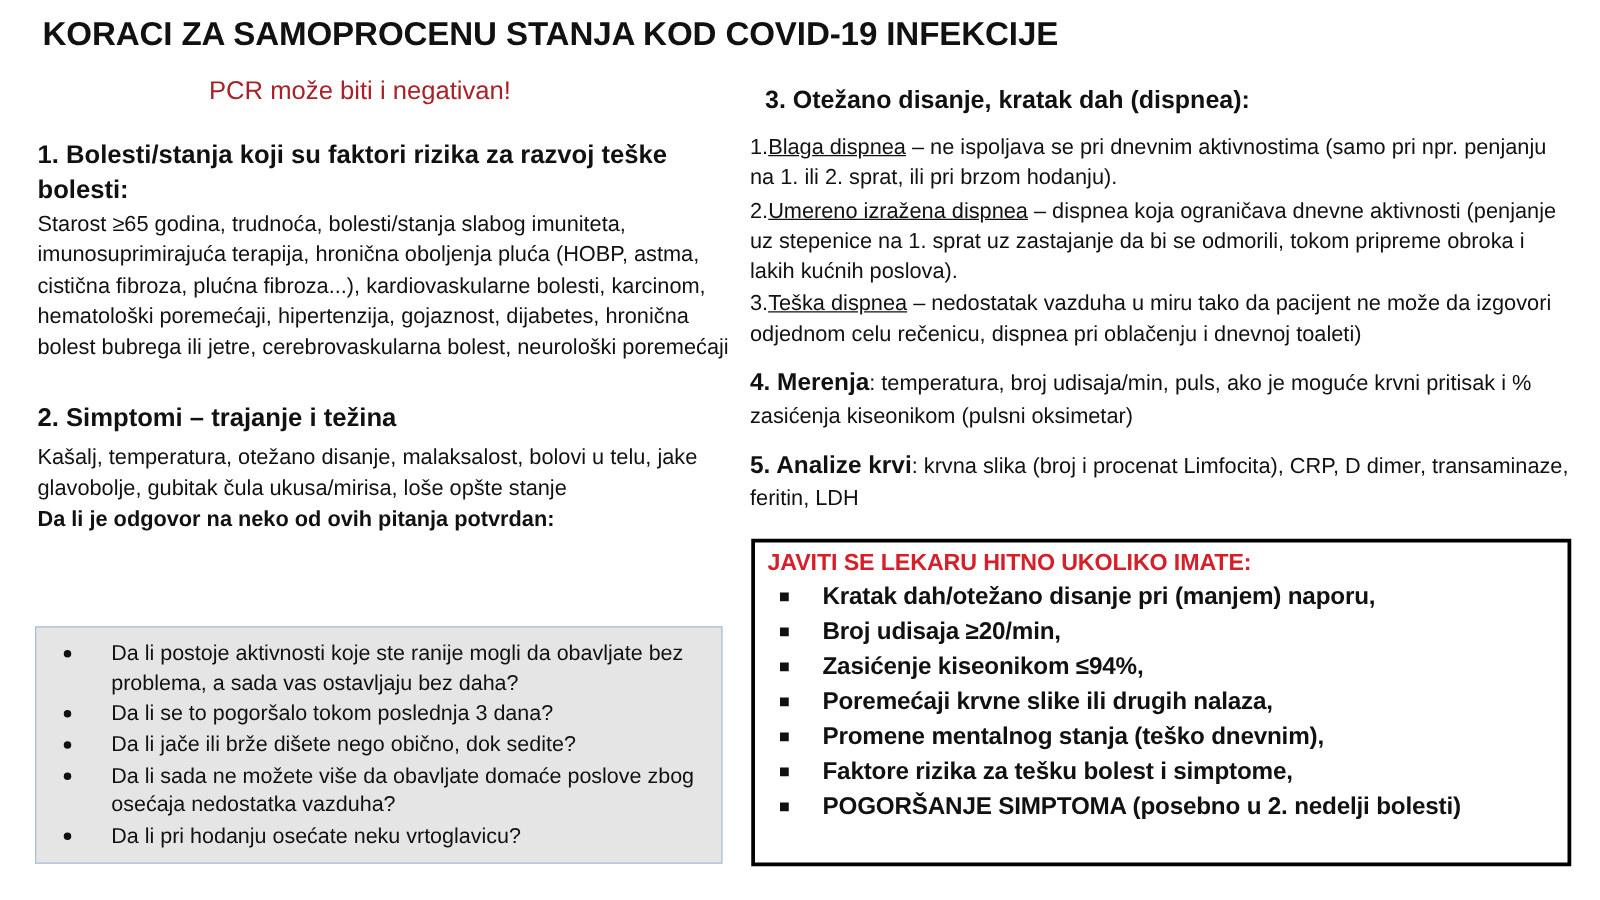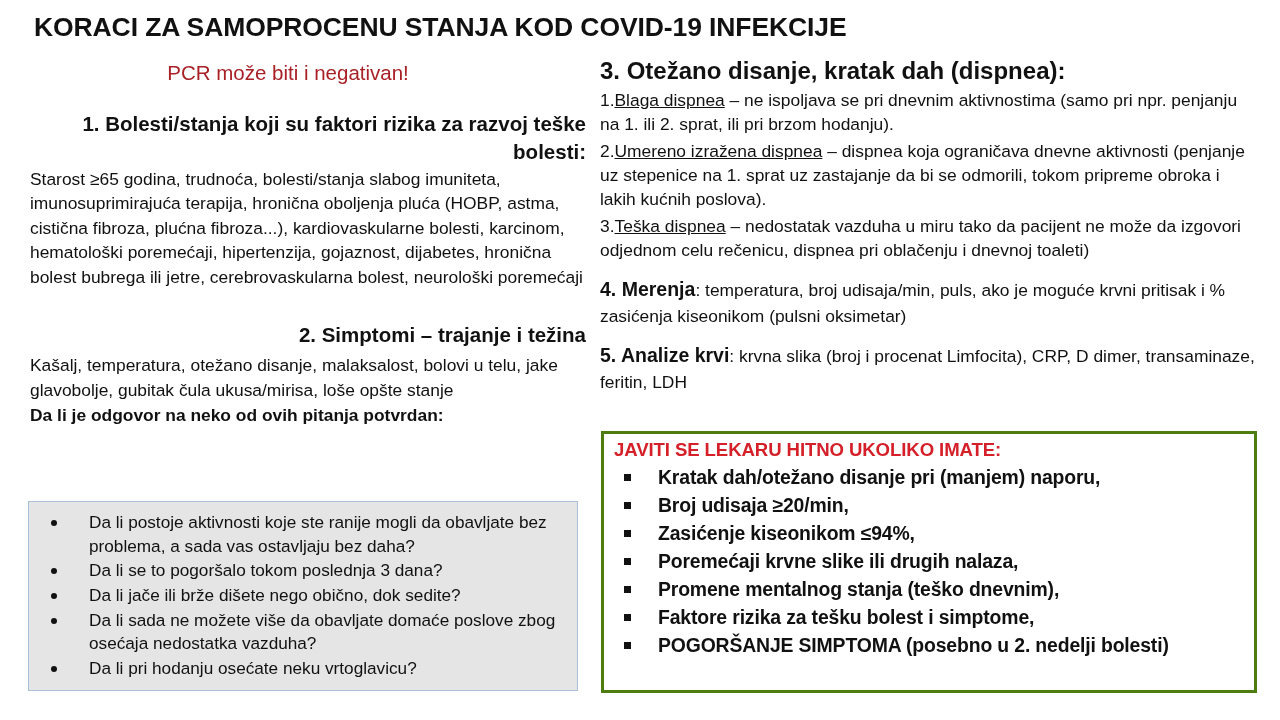--- a/index.html
+++ b/index.html
@@ -50,44 +50,43 @@
     font-size: 20.5px;
     margin: 6px 0 0 0;
     padding-right: 40px;
   }
   .sec-heading {
     font-weight: bold;
     font-size: 20.5px;
     line-height: 1.36;
     margin: 0;
     color: #111111;
-    text-align: right;
   }
   .sec-heading.h1 { margin-top: 25px; }
   .sec-heading.h2 { margin-top: 32px; }
   .body-text {
     font-size: 17.4px;
     line-height: 1.41;
     margin: 1px 0 0 0;
     color: #111111;
   }
   .body-text.tight { margin-top: 4px; }
   .bold-q {
     font-weight: bold;
     font-size: 17.4px;
     line-height: 1.4;
     margin: 1px 0 0 0;
   }
 
   
   .r-heading {
     font-weight: bold;
-    font-size: 24px;
+    font-size: 20px;
     line-height: 1.3;
-    margin: 0;
+    margin: 12px;
   }
   .r-para {
     font-size: 17.4px;
     line-height: 1.395;
     margin: 2px 0 0 0;
   }
   .r-para u { text-decoration: underline; }
   .r-block {
     font-size: 17.4px;
     line-height: 1.41;
@@ -129,21 +128,21 @@
     background: #111111;
   }
 
   
   .red-box {
     position: absolute;
     left: 601px;
     top: 431px;
     width: 656px;
     height: 262px;
-    border: 3px solid #4d7c0f;
+    border: 3px solid #000000;
     box-sizing: border-box;
     background: #ffffff;
   }
   .red-title {
     color: #D5202A;
     font-weight: bold;
     font-size: 18.6px;
     margin: 5px 0 0 10px;
     letter-spacing: -0.1px;
   }

